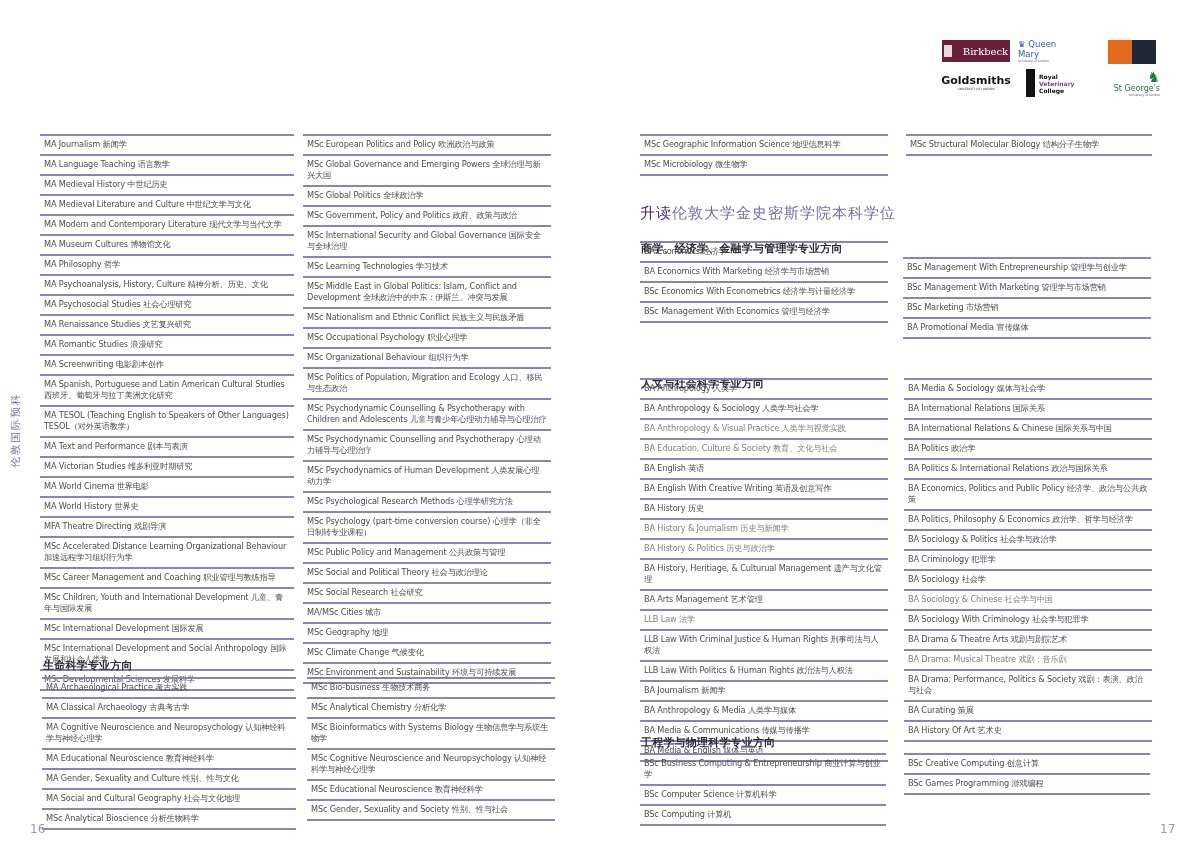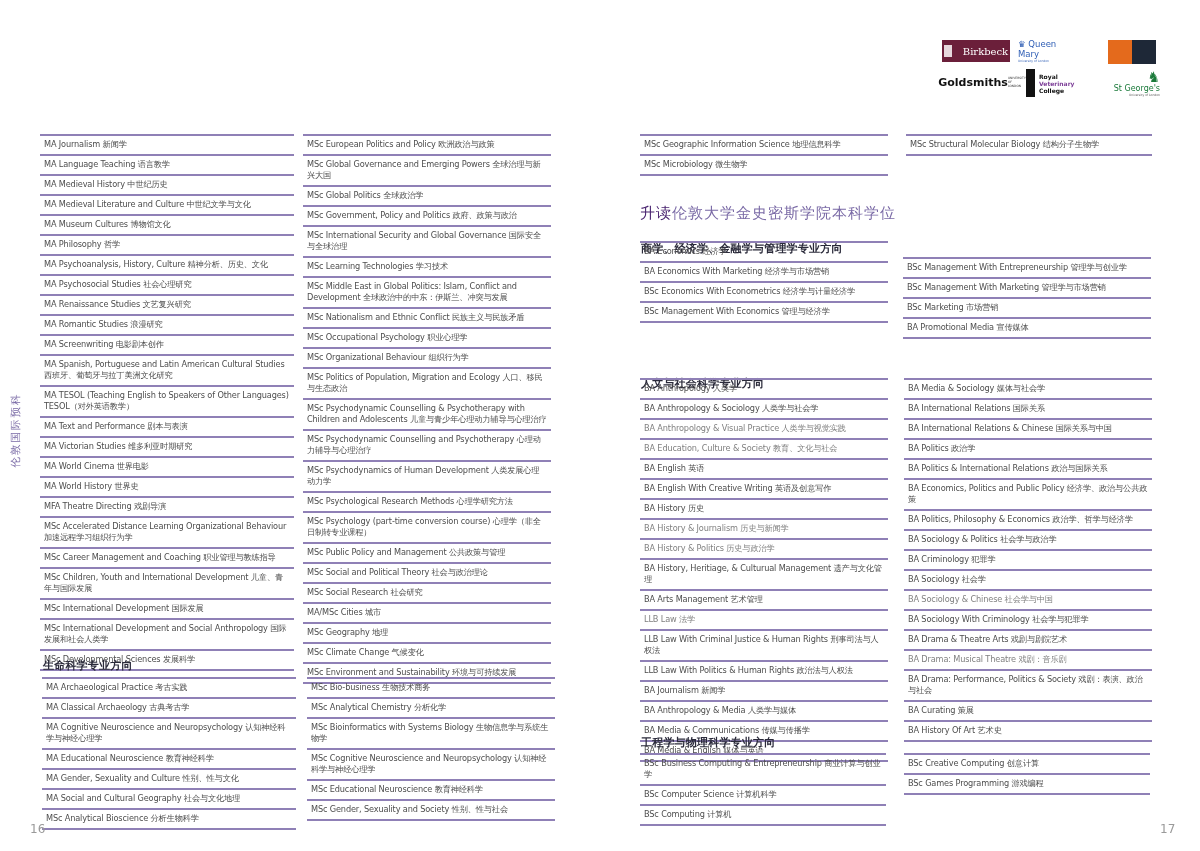--- a/index.html
+++ b/index.html
@@ -51,21 +51,21 @@
 
   
   .logos { position: absolute; left: 938px; top: 38px; width: 225px; height: 65px; }
   .logo { position: absolute; display: flex; align-items: center; justify-content: center; }
   .birkbeck { left: 4px; top: 2px; width: 68px; height: 22px; background: #6b1f3a; color: #fff; font-family: "DejaVu Serif", serif; font-size: 10px; gap: 8px; }
   .birkbeck .crest { width: 8px; height: 12px; background: #e6d7dc; margin-right: 3px; }
   .qmul { left: 80px; top: 2px; width: 62px; height: 22px; color: #2f5eb5; font-size: 8.5px; flex-direction: column; align-items: flex-start; }
   .qmul .sub { font-size: 3px; color: #2f5eb5; }
   .royal { left: 170px; top: 2px; width: 48px; height: 24px; background: #e46a1c; }
   .royal .dark { position: absolute; right: 0; top: 0; width: 24px; height: 24px; background: #1e2837; }
-  .gold { left: 8px; top: 34px; width: 72px; height: 20px; color: #111; font-size: 11px; font-weight: bold; flex-direction: row; }
+  .gold { left: 2px; top: 34px; width: 72px; height: 20px; color: #111; font-size: 11px; font-weight: bold; flex-direction: column; }
   .gold .sub { font-size: 3px; font-weight: normal; color: #333; }
   .rvc { left: 88px; top: 30px; width: 52px; height: 30px; font-size: 6px; color: #111; justify-content: flex-start; }
   .rvc .bar { width: 9px; height: 28px; background: #111; margin-right: 4px; }
   .rvc .vet { color: #7d3f98; }
   .stg { left: 160px; top: 30px; width: 62px; height: 30px; color: #1a7a3a; font-size: 8px; flex-direction: column; align-items: flex-end; }
   .stg .sub { font-size: 3px; color: #555; }
 </style>
 </head>
 <body>
 
@@ -101,20 +101,21 @@
 </div>
 
 <div class="side-label">伦敦国际预科</div>
 
 <div class="col" style="left:40px; top:134px; width:254px;">
   <ul class="list" id="l-col1">
       <li class="row">MA Journalism 新闻学</li>
       <li class="row">MA Language Teaching 语言教学</li>
       <li class="row">MA Medieval History 中世纪历史</li>
       <li class="row">MA Medieval Literature and Culture 中世纪文学与文化</li>
+      <li class="row">MA Modern and Contemporary Literature 现代文学与当代文学</li>
       <li class="row">MA Museum Cultures 博物馆文化</li>
       <li class="row">MA Philosophy 哲学</li>
       <li class="row">MA Psychoanalysis, History, Culture 精神分析、历史、文化</li>
       <li class="row">MA Psychosocial Studies 社会心理研究</li>
       <li class="row">MA Renaissance Studies 文艺复兴研究</li>
       <li class="row">MA Romantic Studies 浪漫研究</li>
       <li class="row">MA Screenwriting 电影剧本创作</li>
       <li class="row">MA Spanish, Portuguese and Latin American Cultural Studies 西班牙、葡萄牙与拉丁美洲文化研究</li>
       <li class="row">MA TESOL (Teaching English to Speakers of Other Languages) TESOL（对外英语教学）</li>
       <li class="row">MA Text and Performance 剧本与表演</li>

